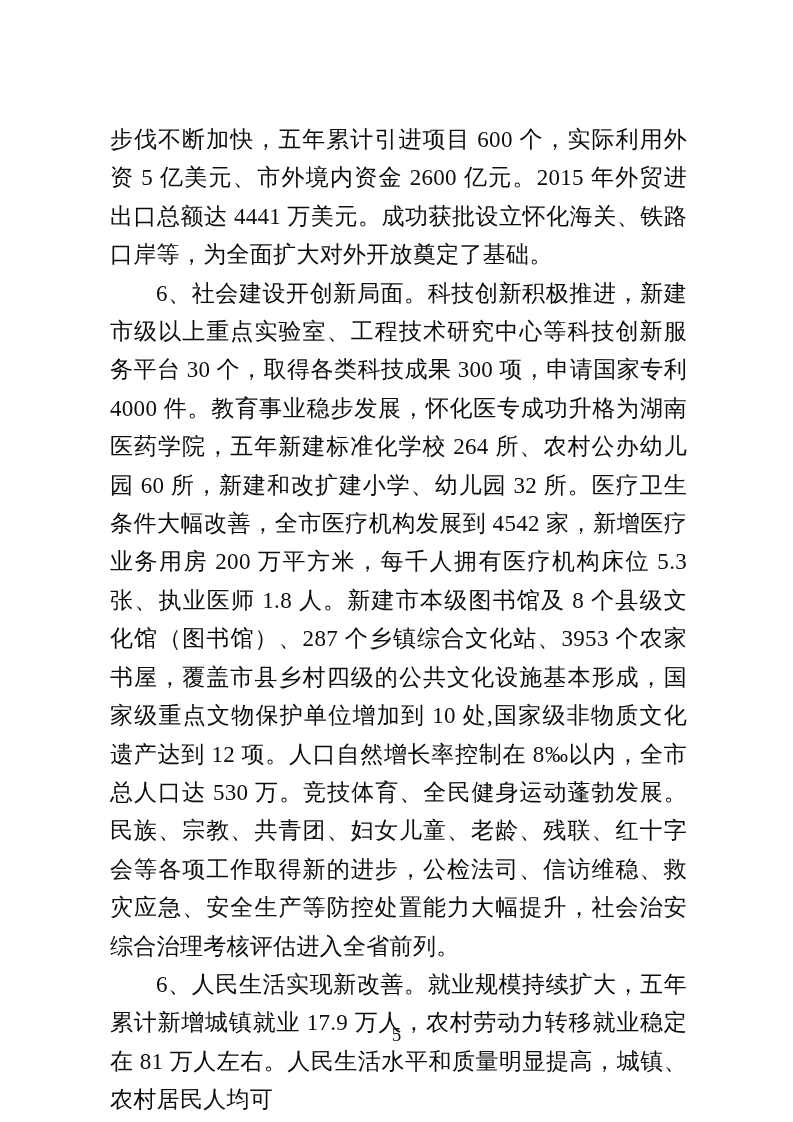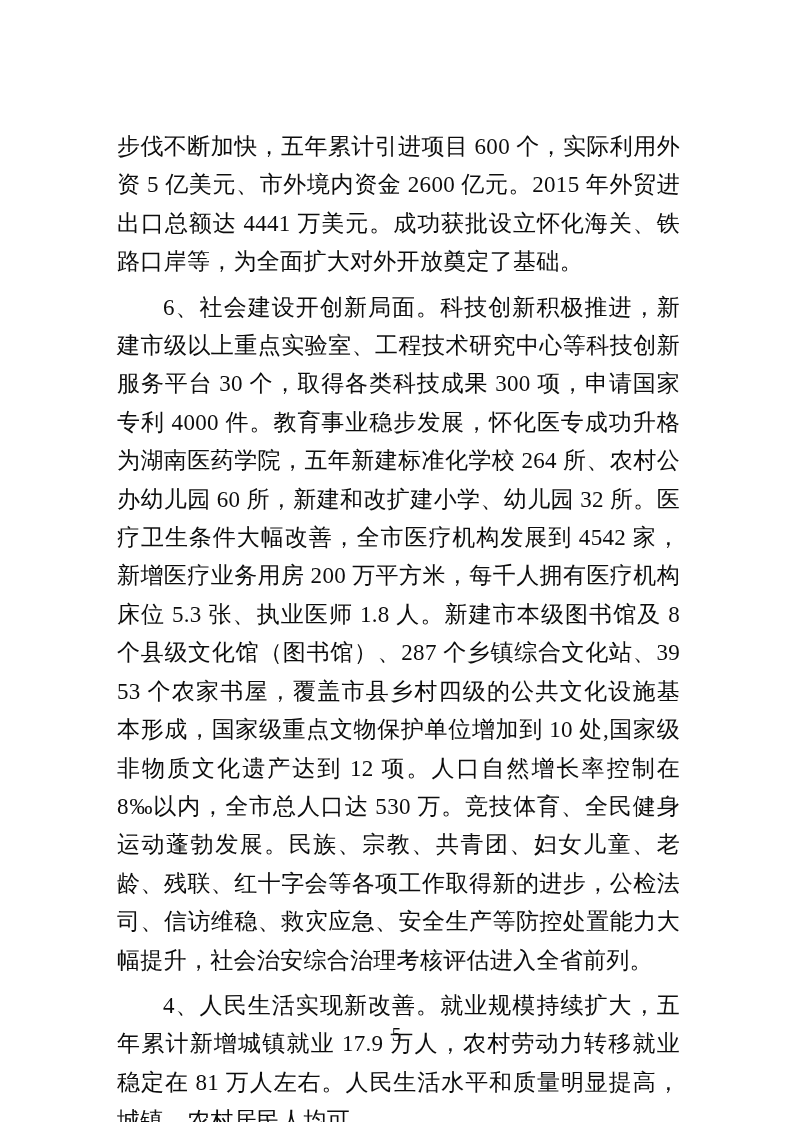--- a/index.html
+++ b/index.html
@@ -16,21 +16,21 @@
     font-family: "Liberation Serif", "DejaVu Serif", serif;
     color: #0d0d0d;
   }
   .content {
     position: absolute;
     left: 110px;
     top: 121px;
     width: 577px;
   }
   .para {
-    margin: 7px;
+    margin: 0;
     font-size: 23px;
     line-height: 38.4px;
     text-align: justify;
     text-justify: inter-character;
     letter-spacing: 0.3px;
     word-break: break-all;
   }
   .para.indent {
     text-indent: 2em;
   }
@@ -48,18 +48,18 @@
     color: #0d0d0d;
   }
 </style>
 </head>
 <body>
 
 <div class="page">
   <div class="content">
     <p class="para"><span>步伐不断加快，五年累计引进项目 600 个，实际利用外资 5 亿美元、市外境内资金 2600 亿元。2015 年外贸进出口总额达 4441 万美元。成功获批设立怀化海关、铁路口岸等，为全面扩大对外开放奠定了基础。</span></p>
     <p class="para indent"><span class="lead">6、社会建设开创新局面。</span><span>科技创新积极推进，新建市级以上重点实验室、工程技术研究中心等科技创新服务平台 30 个，取得各类科技成果 300 项，申请国家专利 4000 件。教育事业稳步发展，怀化医专成功升格为湖南医药学院，五年新建标准化学校 264 所、农村公办幼儿园 60 所，新建和改扩建小学、幼儿园 32 所。医疗卫生条件大幅改善，全市医疗机构发展到 4542 家，新增医疗业务用房 200 万平方米，每千人拥有医疗机构床位 5.3 张、执业医师 1.8 人。新建市本级图书馆及 8 个县级文化馆（图书馆）、287 个乡镇综合文化站、3953 个农家书屋，覆盖市县乡村四级的公共文化设施基本形成，国家级重点文物保护单位增加到 10 处,国家级非物质文化遗产达到 12 项。人口自然增长率控制在 8‰以内，全市总人口达 530 万。竞技体育、全民健身运动蓬勃发展。民族、宗教、共青团、妇女儿童、老龄、残联、红十字会等各项工作取得新的进步，公检法司、信访维稳、救灾应急、安全生产等防控处置能力大幅提升，社会治安综合治理考核评估进入全省前列。</span></p>
-    <p class="para indent"><span class="lead">4、人民生活实现新改善。</span><span>就业规模持续扩大，五年累计新增城镇就业 17.9 万人，农村劳动力转移就业稳定在 81 万人左右。人民生活水平和质量明显提高，城镇、农村居民人均可</span></p>
+    <p class="para indent"><span class="lead">6、人民生活实现新改善。</span><span>就业规模持续扩大，五年累计新增城镇就业 17.9 万人，农村劳动力转移就业稳定在 81 万人左右。人民生活水平和质量明显提高，城镇、农村居民人均可</span></p>
   </div>
   <div class="footer">
     <span>5</span>
   </div>
 </div>
 
 </body></html>

